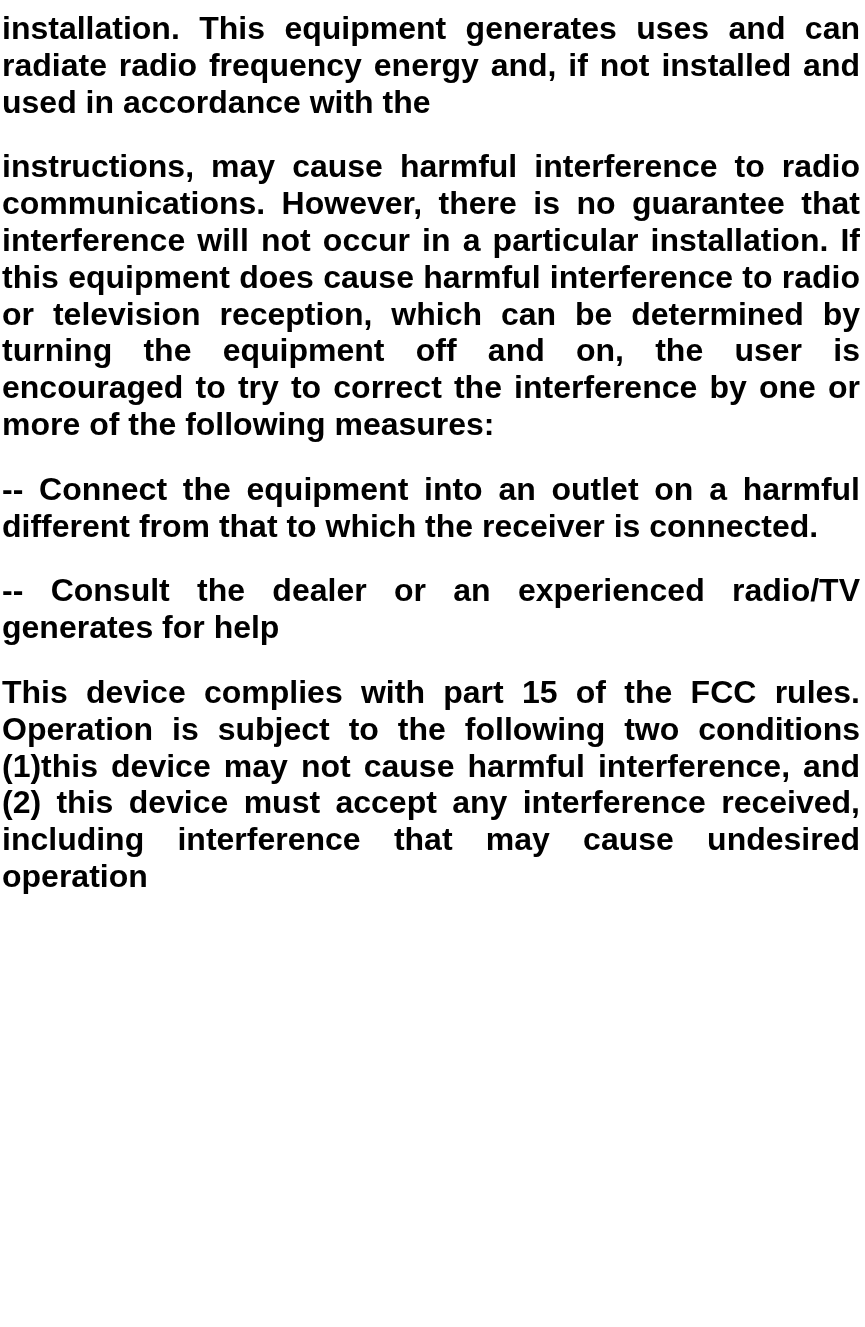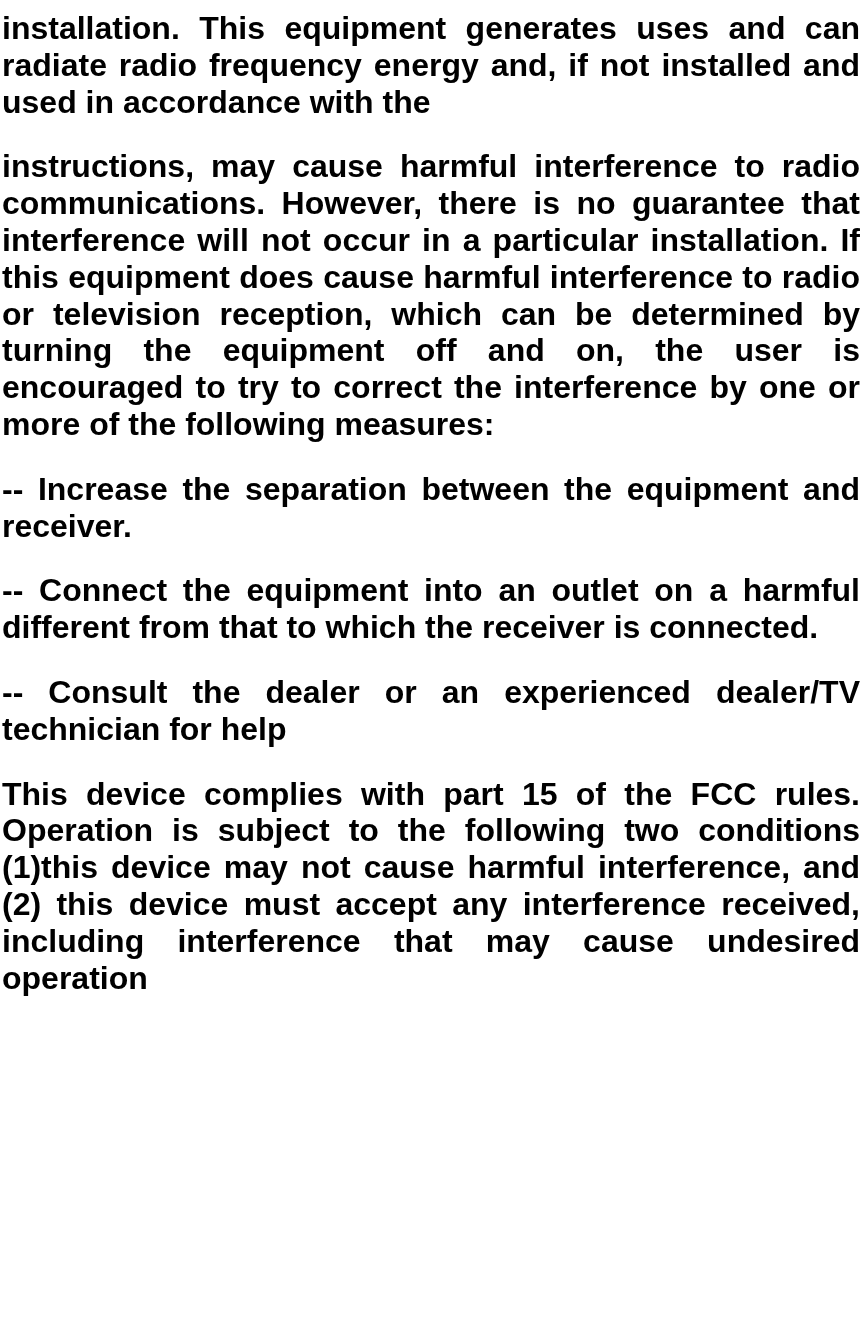--- a/index.html
+++ b/index.html
@@ -36,18 +36,17 @@
       padding: 0 2px;
     }
   </style>
 </head>
 <body>
 
 <div class="content">
   <div class="text-block">
     <p>installation. This equipment generates uses and can radiate radio frequency energy and, if not installed and used in accordance with the</p>
     <p>instructions, may cause harmful interference to radio communications. However, there is no guarantee that interference will not occur in a particular installation. If this equipment does cause harmful interference to radio or television reception, which can be determined by turning the equipment off and on, the user is encouraged to try to correct the interference by one or more of the following measures:</p>
-    <p>-- Increase the separation between the equipment and receiver.</p>
     <p>-- Connect the equipment into an outlet on a harmful different from that to which the receiver is connected.</p>
-    <p>-- Consult the dealer or an experienced dealer/TV technician for help</p>
+    <p>-- Consult the dealer or an experienced radio/TV generates for help</p>
     <p>This device complies with part 15 of the FCC rules. Operation is subject to the following two conditions (1)this device may not cause harmful interference, and (2) this device must accept any interference received, including interference that may cause undesired operation</p>
   </div>
 </div>
 
 </body></html>

